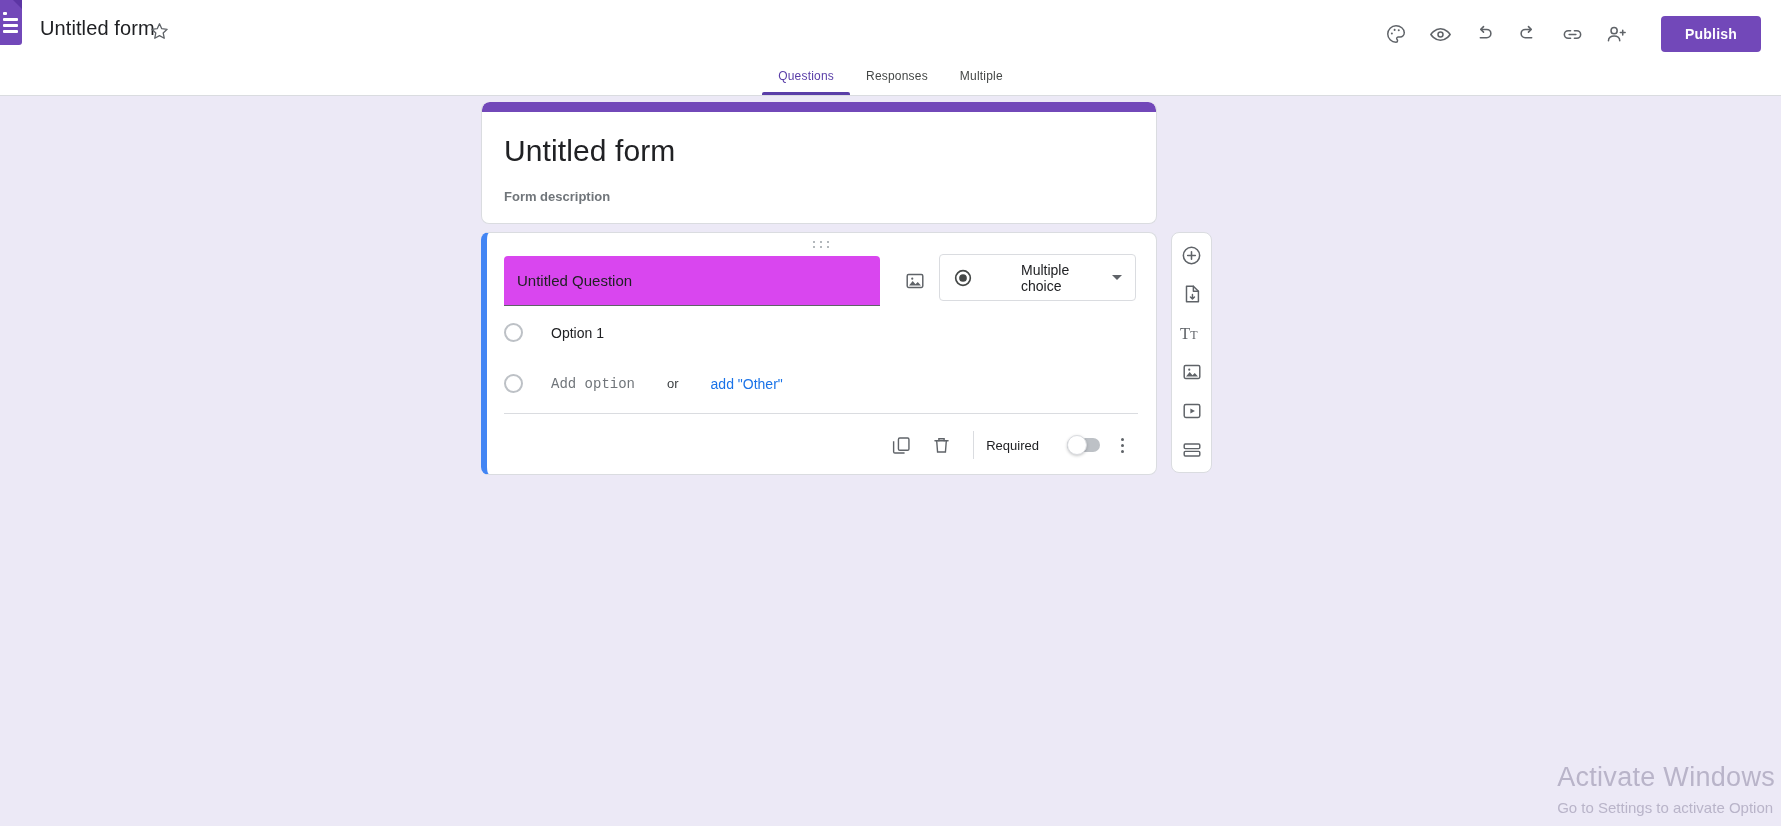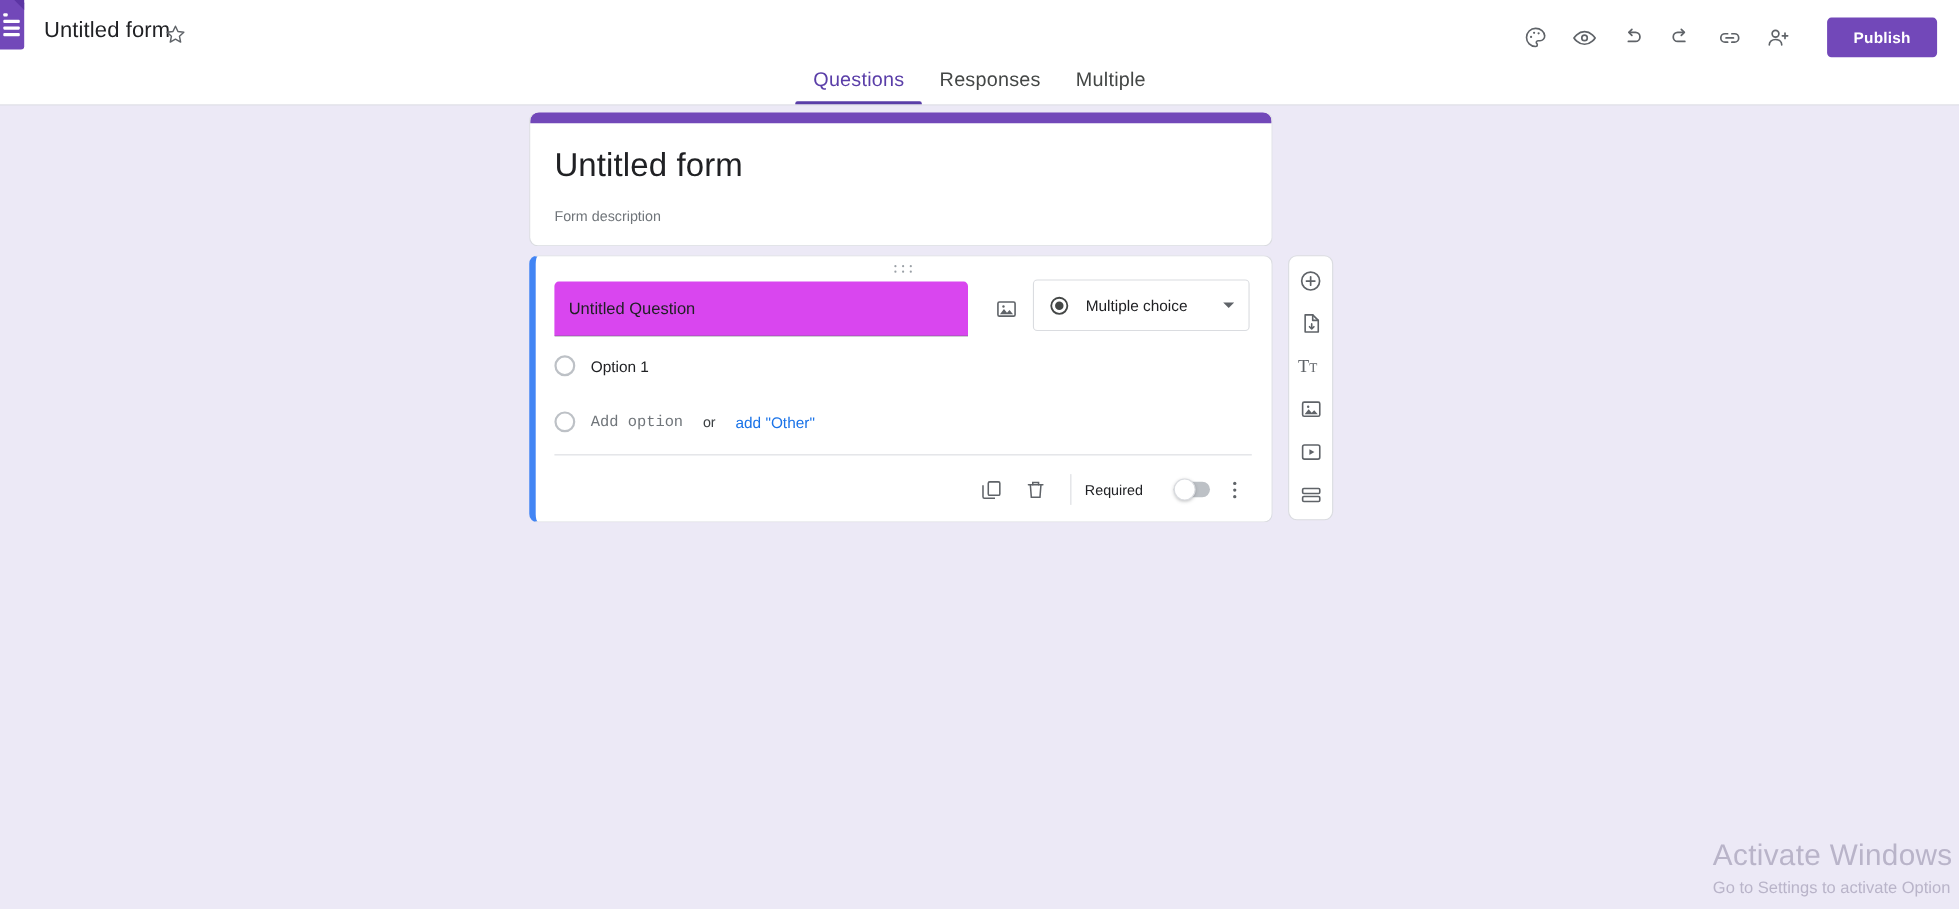--- a/index.html
+++ b/index.html
@@ -64,21 +64,21 @@
   }
 
   
   .tabs {
     position: absolute; top: 56px; left: 0; width: 1781px; height: 39px;
     background: #ffffff;
     display: flex; justify-content: center; align-items: flex-end;
     gap: 0px;
   }
   .tab {
-    font-size: 18px; color: #444746;
+    font-size: 12px; color: #444746;
     padding: 0 16px 12px 16px;
     cursor: pointer; position: relative; letter-spacing: .2px;
   }
   .tab.active { color: #5a3ea8; }
   .tab.active:after {
     content: ""; position: absolute; left: 0; right: 0; bottom: 0;
     height: 3px; background: #5a3ea8; border-radius: 2px 2px 0 0;
   }
   .tabs-divider {
     position: absolute; top: 95px; left: 0; width: 1781px; height: 1px;
@@ -100,21 +100,21 @@
     position: absolute; top: 0; left: 0; right: 0; height: 10px;
     background: #7248b9;
     border-radius: 8px 8px 0 0;
   }
   .form-title {
     position: absolute; left: 22px; top: 32px;
     font-size: 30px; color: #202124; font-weight: normal; letter-spacing: .1px;
   }
   .form-desc {
     position: absolute; left: 22px; top: 87px;
-    font-size: 13px; color: #70757a;
+    font-size: 13px; color: #70757a; font-weight: bold;
   }
 
   
   .q-card { top: 136px; height: 243px; border-left: 6px solid #4285f4; border-radius: 8px; }
   .drag-handle {
     position: absolute; top: 8px; left: 50%; transform: translateX(-50%);
     display: grid; grid-template-columns: repeat(3, 4px); gap: 3px;
     cursor: grab;
   }
   .drag-handle i { width: 2px; height: 2px; background: #9aa0a6; border-radius: 50%; display: block; }
@@ -133,27 +133,27 @@
   .q-image-btn {
     position: absolute; left: 414px; top: 34px;
     width: 28px; height: 28px; cursor: pointer; color: #5f6368;
     display: flex; align-items: center; justify-content: center;
   }
   .q-type-select {
     position: absolute; left: 452px; top: 21px;
     width: 197px; height: 47px;
     border: 1px solid #dadce0; border-radius: 4px;
     display: flex; align-items: center;
-    padding: 0 12px; cursor: pointer; background: #fff;
+    padding: 0 12px; cursor: pointer; background: #fff; gap: 34px;
   }
   .q-type-label { font-size: 14px; color: #202124; margin-left: 13px; flex: 1; }
 
   .option-row {
     position: absolute; left: 17px;
-    display: flex; align-items: center; gap: 14px;
+    display: flex; align-items: center; gap: 28px;
   }
   .option-row.r1 { top: 90px; }
   .option-row.r2 { top: 131px; }
   .radio-circle {
     width: 19px; height: 19px; border: 2px solid #bdc1c6;
     border-radius: 50%; flex: none;
   }
   .option-text { font-size: 14px; color: #202124; }
   .option-text.placeholder { color: #70757a; font-family: Liberation Mono, monospace; }
   .or-text { font-size: 13px; color: #3c4043; margin: 12px 4px; }

